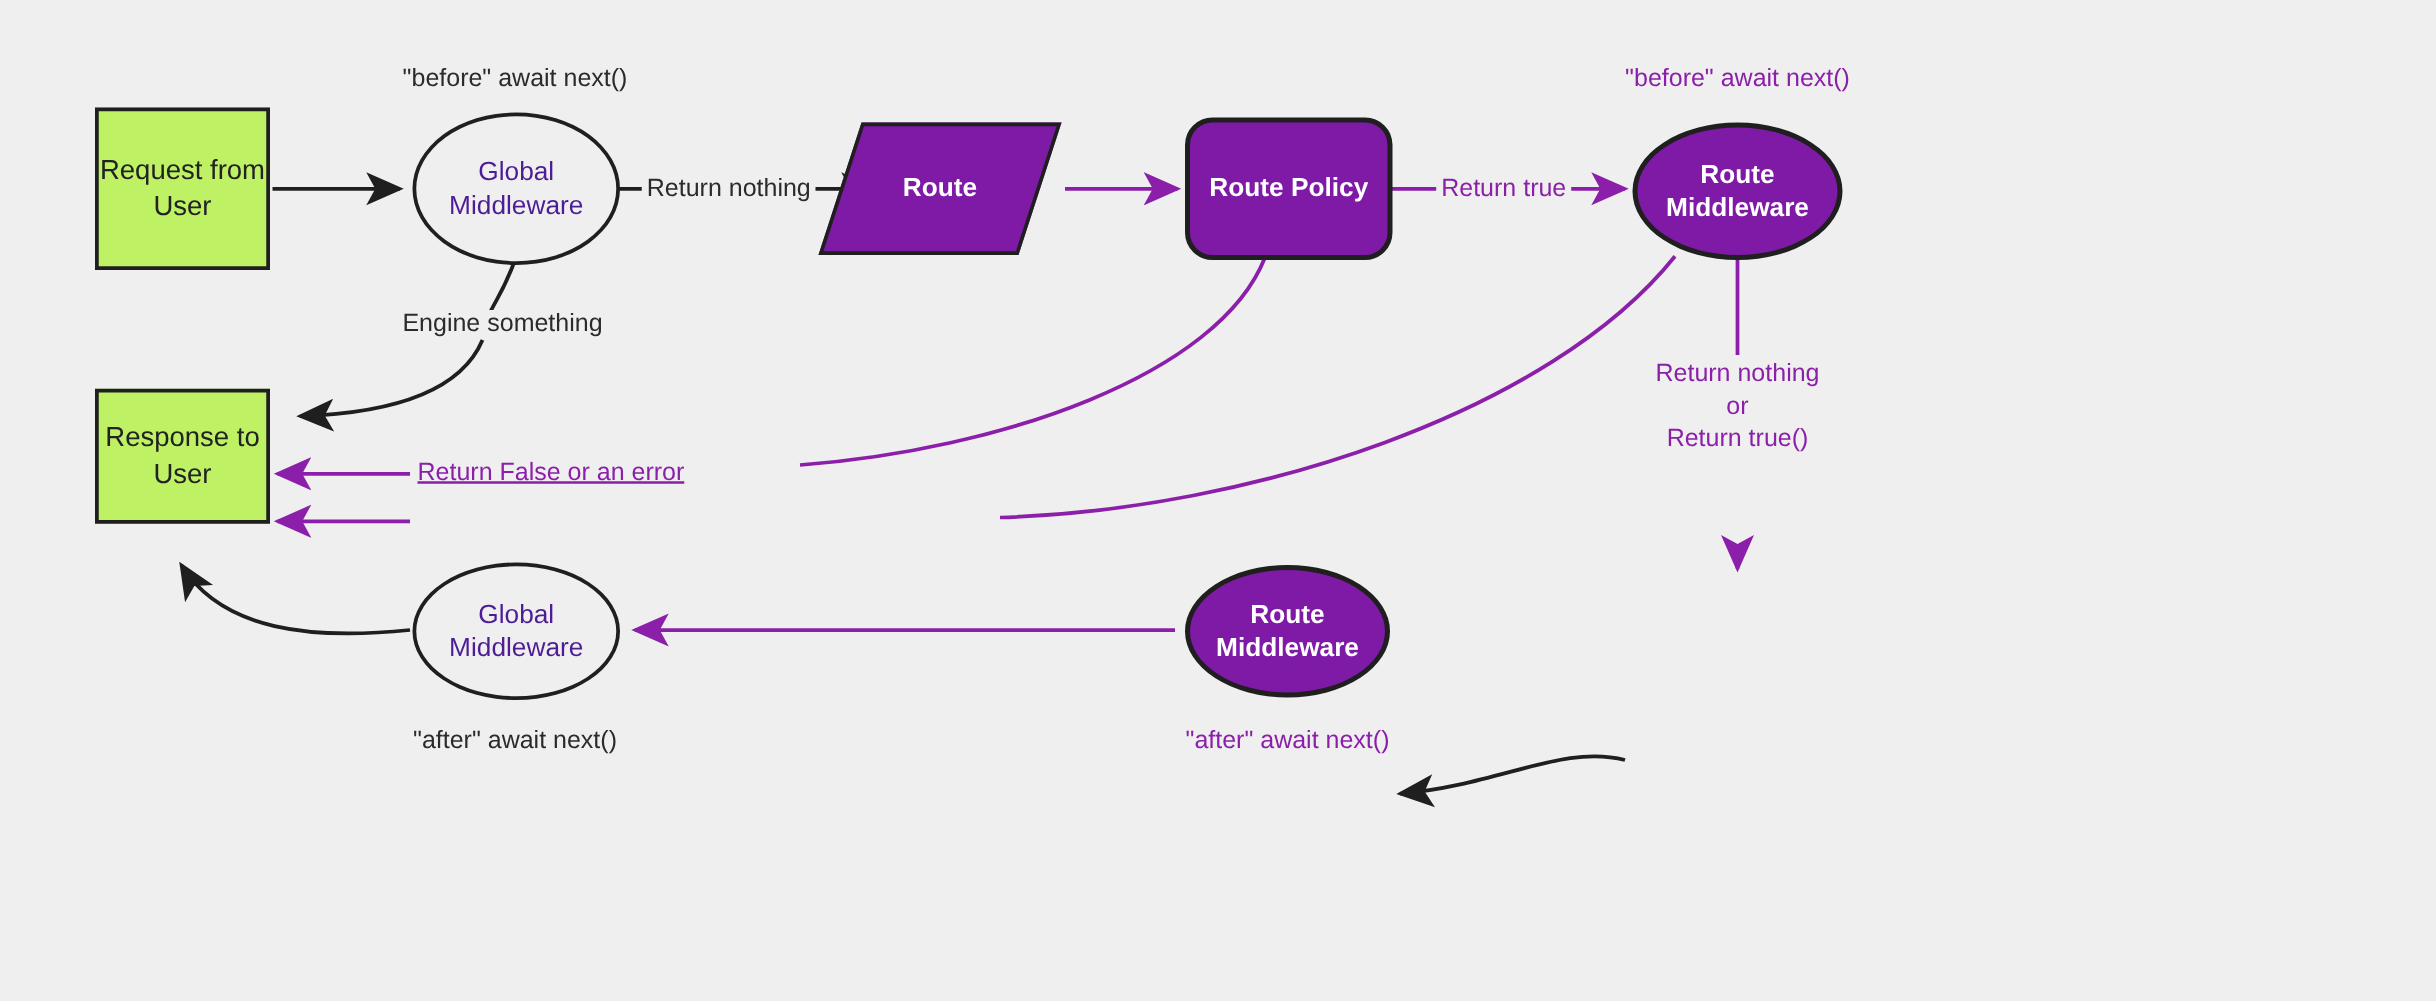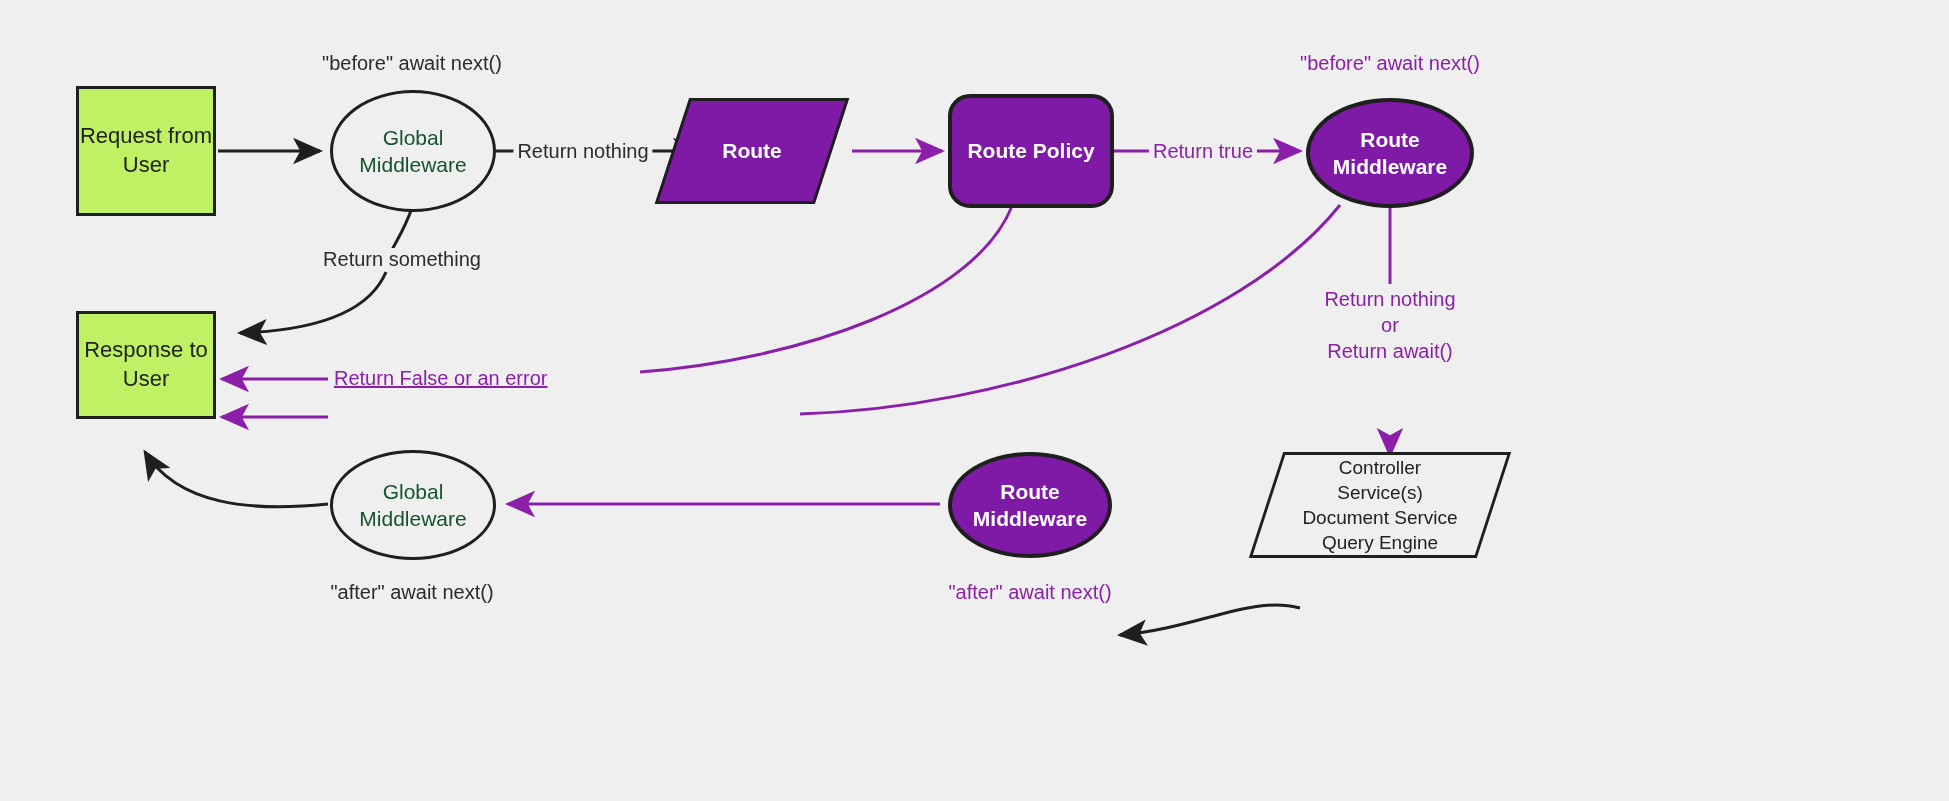--- a/index.html
+++ b/index.html
@@ -10,21 +10,21 @@
     overflow:hidden;
   }
   #stage{position:relative;width:1949px;height:801px;}
   #wires{position:absolute;left:0;top:0;width:1949px;height:801px;}
 
   .node{position:absolute;display:flex;align-items:center;justify-content:center;
         text-align:center;box-sizing:border-box;}
   .node .lines{display:flex;flex-direction:column;line-height:1.30;}
 
   .rect{border:3px solid #1f1f1f;background:#bef264;color:#222;font-size:22px;}
-  .ellipse-plain{border:3px solid #1f1f1f;background:#efefef;color:#14532d;
+  .ellipse-plain{border:3px solid #1f1f1f;background:#efefef;color:#4c1d95;
                  border-radius:50%;font-size:21px;}
   .ellipse-purple{border:4px solid #1f1f1f;background:#7e1aa6;color:#fff;
                   border-radius:50%;font-size:21px;font-weight:bold;}
   .rounded-purple{border:4px solid #1f1f1f;background:#7e1aa6;color:#fff;
                   border-radius:22px;font-size:21px;font-weight:bold;}
 
   .para-purple{position:absolute;}
   .para-purple .skew{position:absolute;inset:0;background:#7e1aa6;
         border:3px solid #1f1f1f;transform:skewX(-18deg);box-sizing:border-box;}
   .para-purple .txt{position:absolute;inset:0;display:flex;align-items:center;
@@ -109,29 +109,20 @@
     <span>Route Policy</span>
   </div>
 
   <div class="node ellipse-purple" style="left:1306px;top:98px;width:168px;height:110px;">
     <div class="lines">
       <span>Route</span>
       <span>Middleware</span>
     </div>
   </div>
 
-  <div class="para-plain" style="left:1266px;top:452px;width:228px;height:106px;">
-    <div class="skew"></div>
-    <div class="txt">
-      <span>Controller</span>
-      <span>Service(s)</span>
-      <span>Document Service</span>
-      <span>Query Engine</span>
-    </div>
-  </div>
 
   <div class="node ellipse-purple" style="left:948px;top:452px;width:164px;height:106px;">
     <div class="lines">
       <span>Route</span>
       <span>Middleware</span>
     </div>
   </div>
 
   <div class="node ellipse-plain" style="left:330px;top:450px;width:166px;height:110px;">
     <div class="lines">
@@ -146,28 +137,28 @@
       <span>User</span>
     </div>
   </div>
 
   <div class="lbl" style="left:412px;top:52px;transform:translateX(-50%);">"before" await next()</div>
 
   <div class="lbl purple" style="left:1390px;top:52px;transform:translateX(-50%);">"before" await next()</div>
 
   <div class="lbl" style="left:583px;top:140px;transform:translateX(-50%);">Return nothing</div>
 
-  <div class="lbl" style="left:402px;top:248px;transform:translateX(-50%);">Return something</div>
+  <div class="lbl" style="left:402px;top:248px;transform:translateX(-50%);">Engine something</div>
 
   <div class="lbl purple" style="left:1203px;top:140px;transform:translateX(-50%);">Return true</div>
 
   <div class="lbl purple multi" style="left:1390px;top:286px;transform:translateX(-50%);width:200px;">
     <div>Return nothing</div>
     <div>or</div>
-    <div>Return await()</div>
+    <div>Return true()</div>
   </div>
 
   <div class="lbl purple" style="left:330px;top:367px;text-decoration:underline;">Return False or an error</div>
 
 
   <div class="lbl" style="left:412px;top:581px;transform:translateX(-50%);">"after" await next()</div>
 
   <div class="lbl purple" style="left:1030px;top:581px;transform:translateX(-50%);">"after" await next()</div>
 
 </div>

